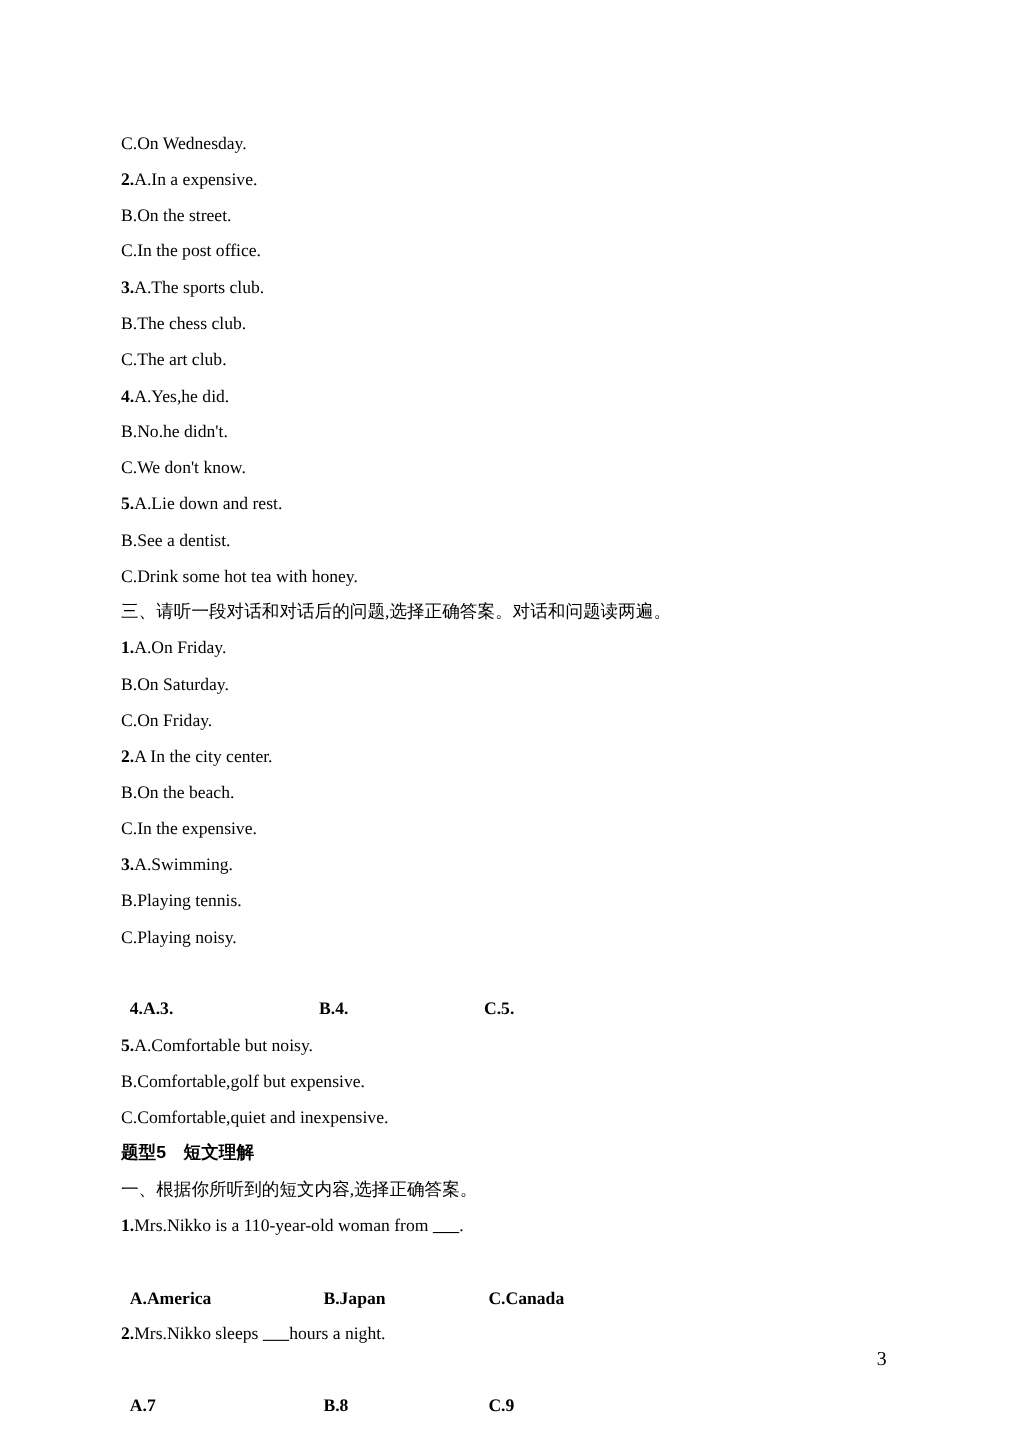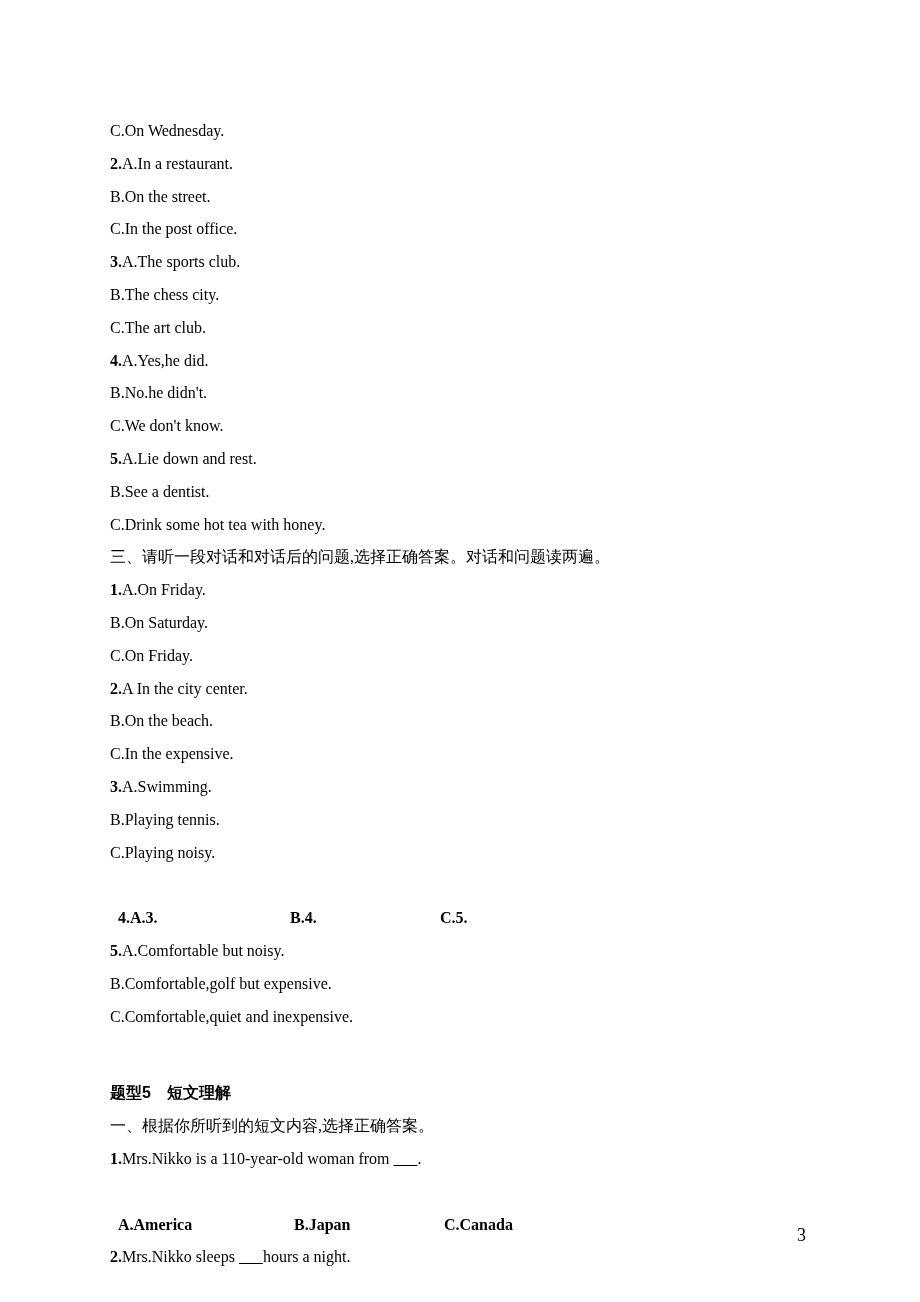--- a/index.html
+++ b/index.html
@@ -8,43 +8,43 @@
     height: 1302px;
     background: #ffffff;
     font-family: "SimSun", "宋体", serif;
     font-size: 16px;
     color: #000;
     position: relative;
     padding: 115px 110px 0 110px;
     line-height: 2.05;
   }
   .line { white-space: pre; }
-  .bold { font-weight: bold; font-family: "SimHei", "黑体", sans-serif; margin-top: 44px; }
+  .bold { font-weight: bold; font-family: "SimHei", "黑体", sans-serif; }
   .bold-num { font-weight: bold; }
   .opt { display: inline-block; font-weight: bold; }
   .pagenum {
     position: absolute;
     bottom: 48px;
     right: 114px;
     font-family: "Times New Roman", serif;
     font-size: 18px;
   }
   .blank { letter-spacing: 0; }
 </style>
 </head>
 <body>
 
 <div class="line">C.On Wednesday.</div>
 
-<div class="line"><span class="bold-num">2.</span><span>A.In a restaurant.</span></div>
+<div class="line"><span class="bold-num">2.</span><span>A.In a expensive.</span></div>
 <div class="line">B.On the street.</div>
 <div class="line">C.In the post office.</div>
 
 <div class="line"><span class="bold-num">3.</span><span>A.The sports club.</span></div>
-<div class="line">B.The chess city.</div>
+<div class="line">B.The chess club.</div>
 <div class="line">C.The art club.</div>
 
 <div class="line"><span class="bold-num">4.</span><span>A.Yes,he did.</span></div>
 <div class="line">B.No.he didn't.</div>
 <div class="line">C.We don't know.</div>
 
 <div class="line"><span class="bold-num">5.</span><span>A.Lie down and rest.</span></div>
 <div class="line">B.See a dentist.</div>
 <div class="line">C.Drink some hot tea with honey.</div>
 

